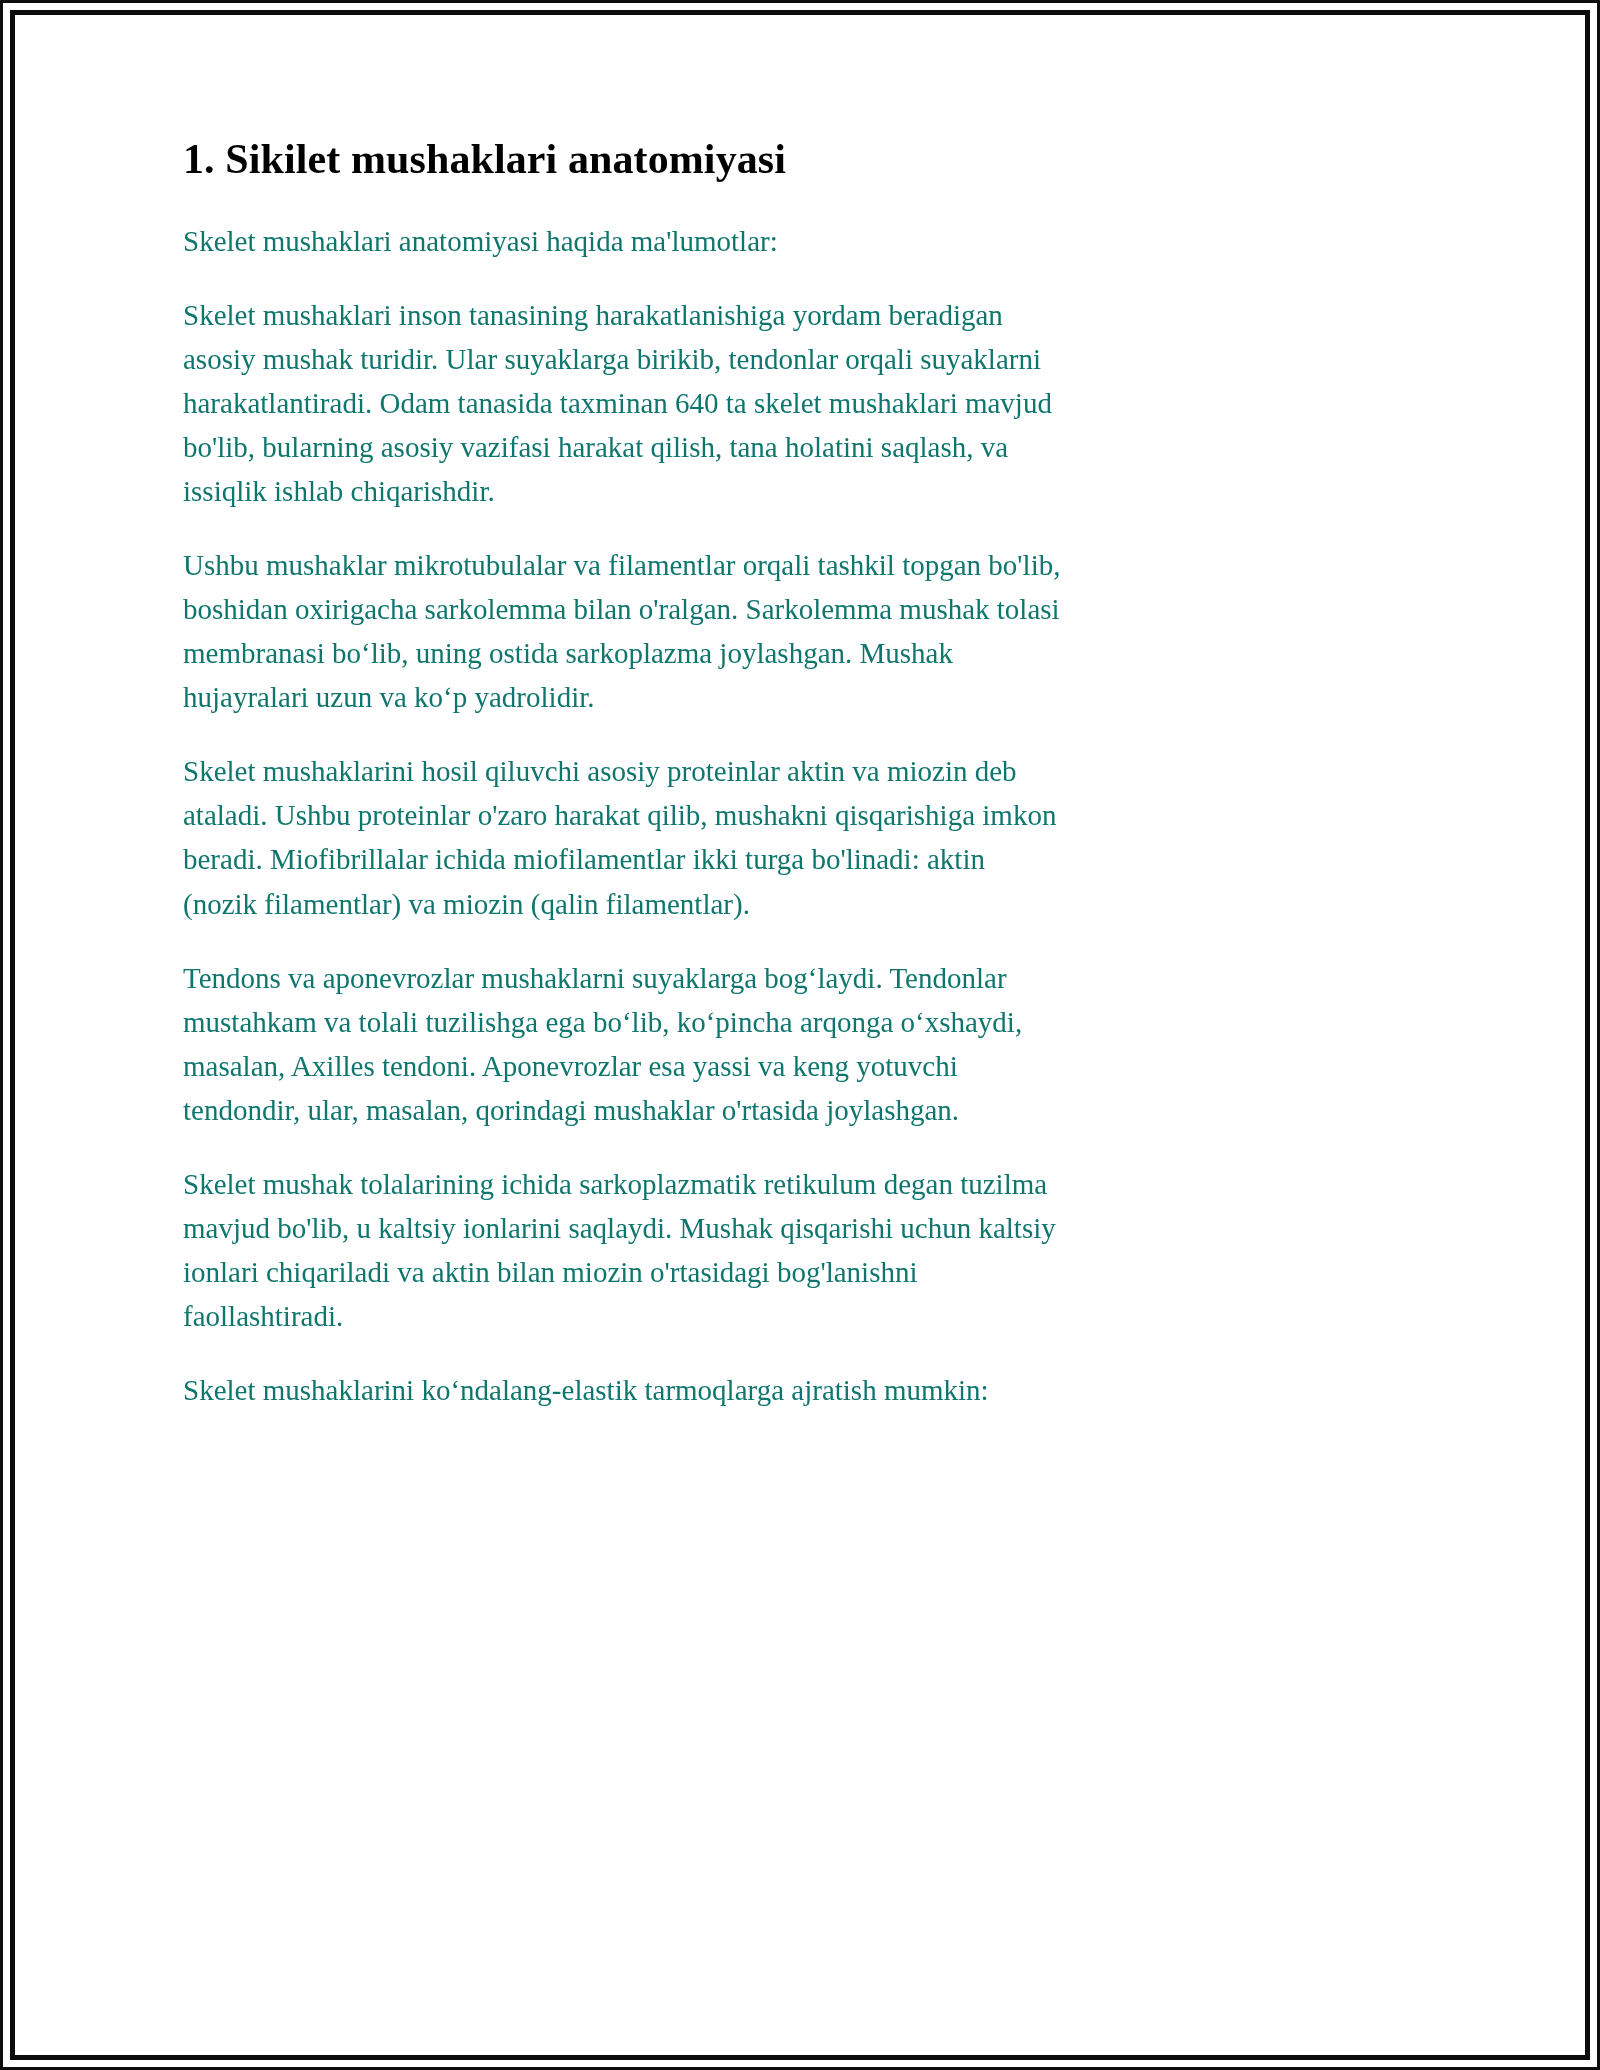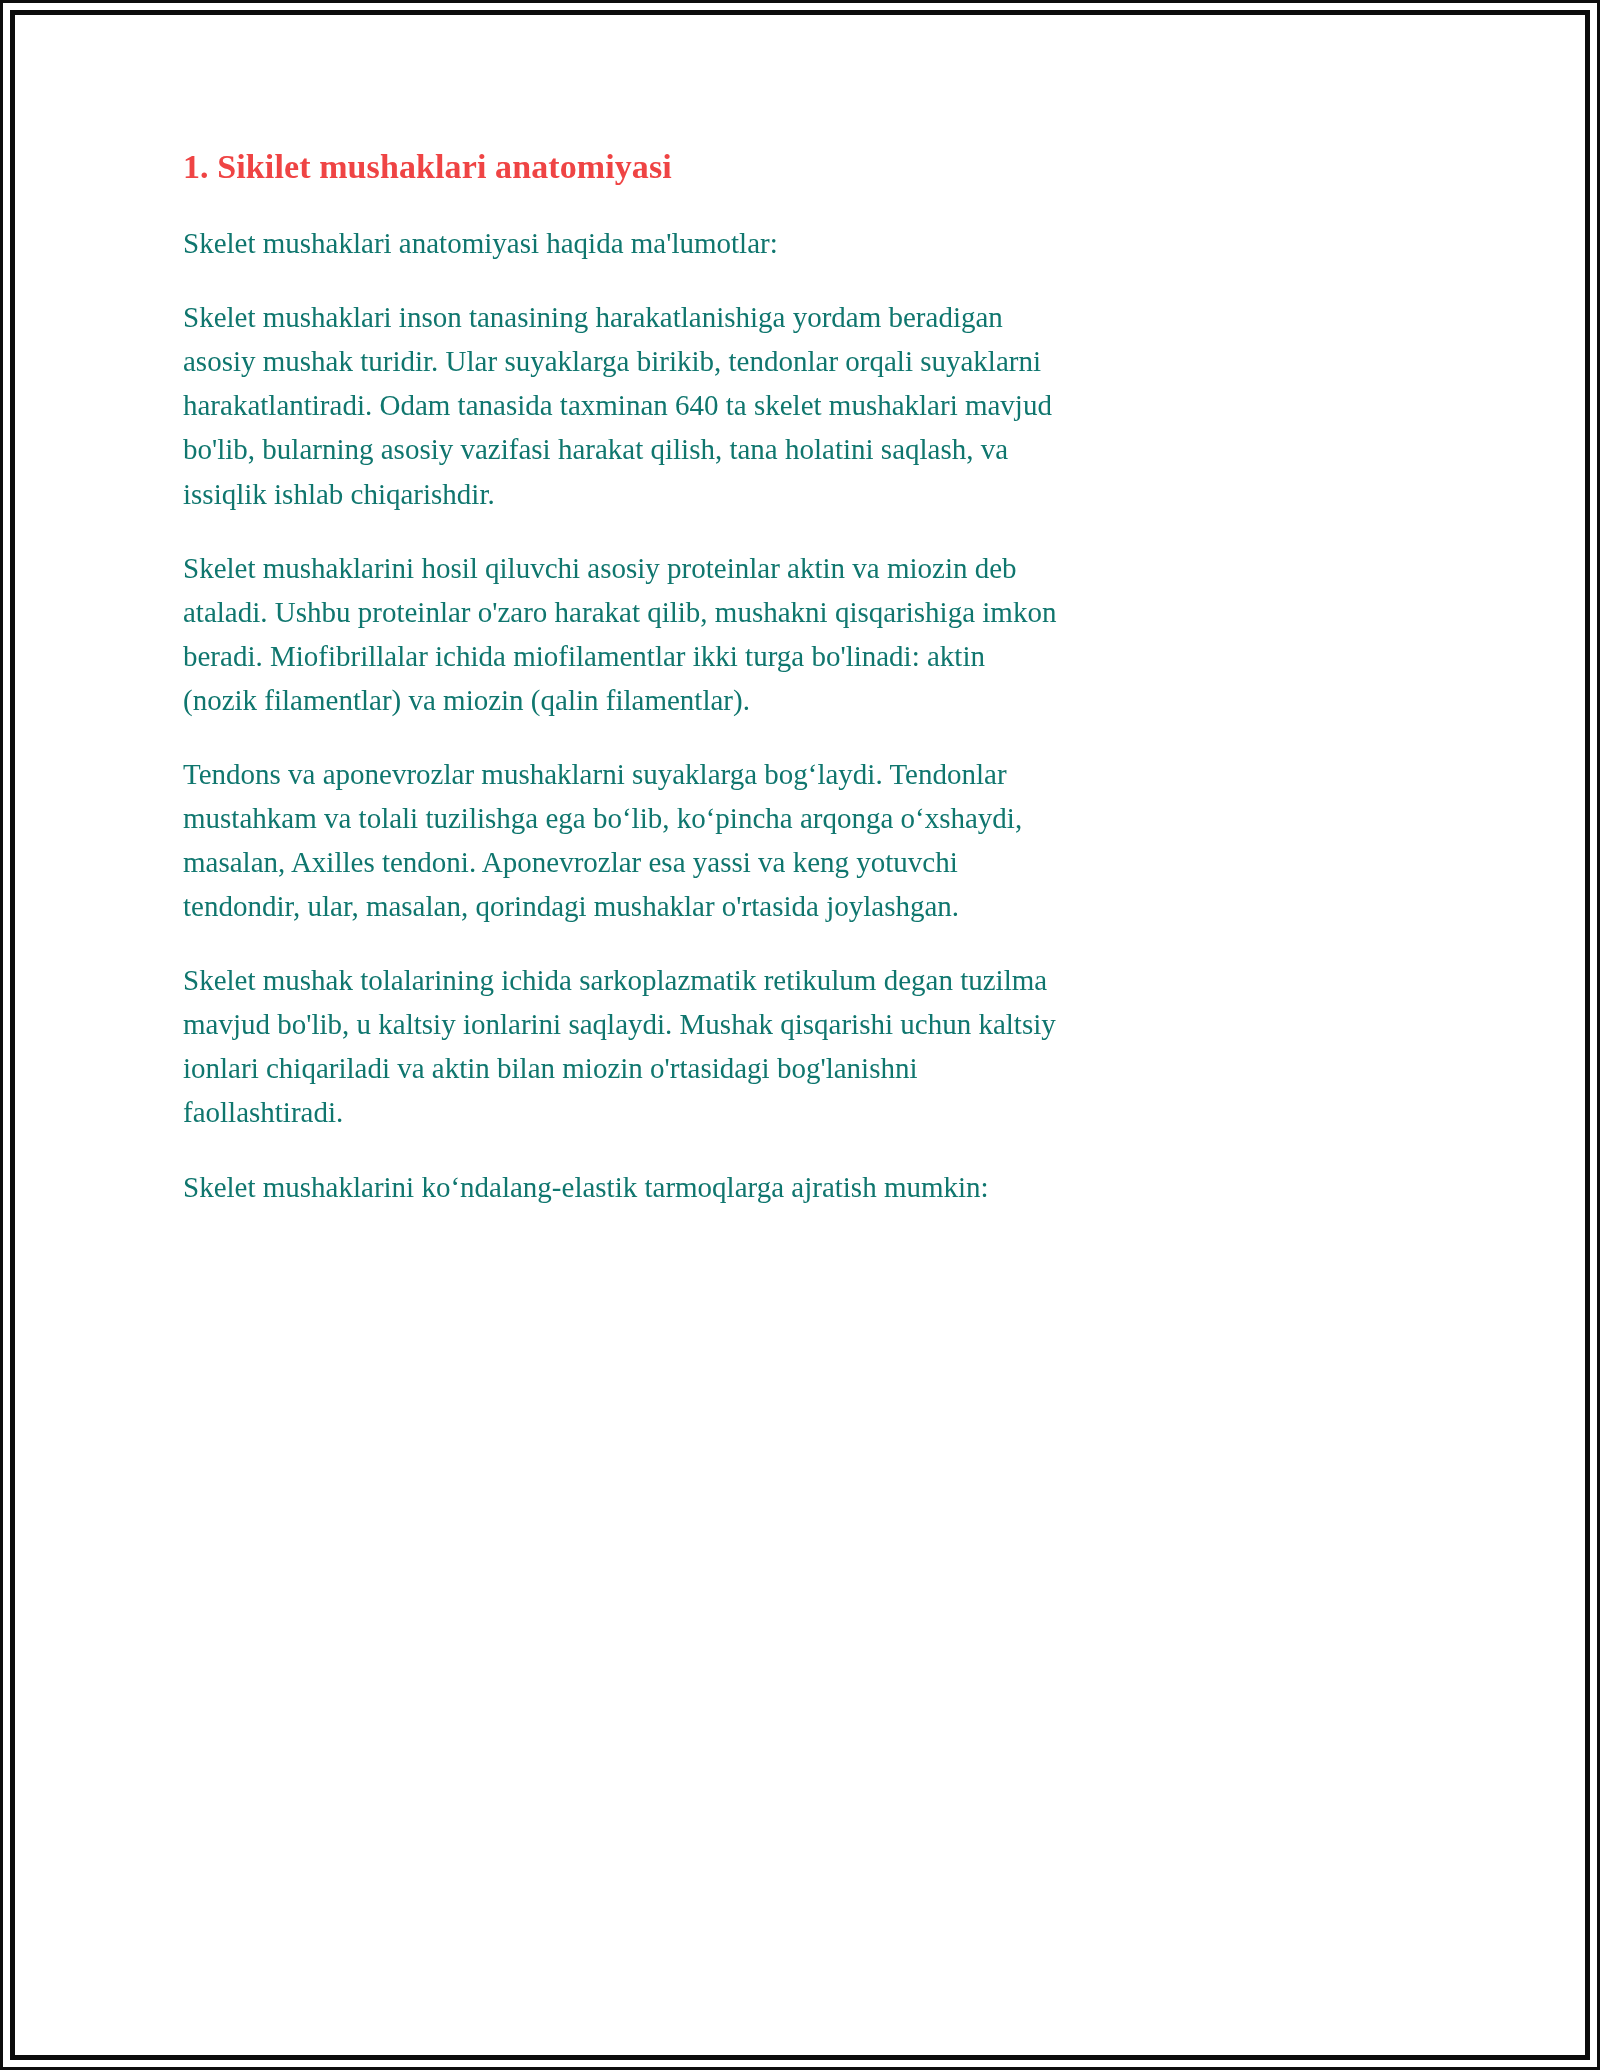--- a/index.html
+++ b/index.html
@@ -42,26 +42,26 @@
     padding: 120px 140px 40px 168px;
   }
 
   .doc-body {
     width: 880px;
     color: #111111;
   }
 
   h1.doc-title {
     font-family: "Liberation Serif", "DejaVu Serif", serif;
-    font-size: 34px;
+    font-size: 42px;
     font-weight: bold;
     line-height: 1.18;
-    margin: 12px 0 34px 0;
+    margin: 0 0 34px 0;
     letter-spacing: 0.1px;
-    color: #ef4444;
+    color: #000000;
   }
 
   p.doc-para {
     font-family: "Liberation Serif", "DejaVu Serif", serif;
     font-size: 29px;
     line-height: 1.52;
     margin: 0 0 30px 0;
     color: #0f766e;
     text-align: left;
     hyphens: none;
@@ -79,20 +79,21 @@
     <div class="page">
       <div class="doc-body">
 
         <h1 class="doc-title">1. Sikilet mushaklari anatomiyasi</h1>
 
         <p class="doc-para">Skelet mushaklari anatomiyasi haqida ma'lumotlar:</p>
 
         <p class="doc-para">Skelet mushaklari inson tanasining harakatlanishiga yordam beradigan asosiy mushak turidir. Ular suyaklarga birikib, tendonlar orqali suyaklarni harakatlantiradi. Odam tanasida taxminan 640 ta skelet mushaklari mavjud bo'lib, bularning asosiy vazifasi harakat qilish, tana holatini saqlash, va issiqlik ishlab chiqarishdir.</p>
 
 
+        <p class="doc-para">Ushbu mushaklar mikrotubulalar va filamentlar orqali tashkil topgan bo'lib, boshidan oxirigacha sarkolemma bilan o'ralgan. Sarkolemma mushak tolasi membranasi boʻlib, uning ostida sarkoplazma joylashgan. Mushak hujayralari uzun va koʻp yadrolidir.</p>
 
         <p class="doc-para">Skelet mushaklarini hosil qiluvchi asosiy proteinlar aktin va miozin deb ataladi. Ushbu proteinlar o'zaro harakat qilib, mushakni qisqarishiga imkon beradi. Miofibrillalar ichida miofilamentlar ikki turga bo'linadi: aktin (nozik filamentlar) va miozin (qalin filamentlar).</p>
 
         <p class="doc-para">Tendons va aponevrozlar mushaklarni suyaklarga bogʻlaydi. Tendonlar mustahkam va tolali tuzilishga ega boʻlib, koʻpincha arqonga oʻxshaydi, masalan, Axilles tendoni. Aponevrozlar esa yassi va keng yotuvchi tendondir, ular, masalan, qorindagi mushaklar o'rtasida joylashgan.</p>
 
         <p class="doc-para">Skelet mushak tolalarining ichida sarkoplazmatik retikulum degan tuzilma mavjud bo'lib, u kaltsiy ionlarini saqlaydi. Mushak qisqarishi uchun kaltsiy ionlari chiqariladi va aktin bilan miozin o'rtasidagi bog'lanishni faollashtiradi.</p>
 
         <p class="doc-para">Skelet mushaklarini koʻndalang-elastik tarmoqlarga ajratish mumkin:</p>
 
       </div>

